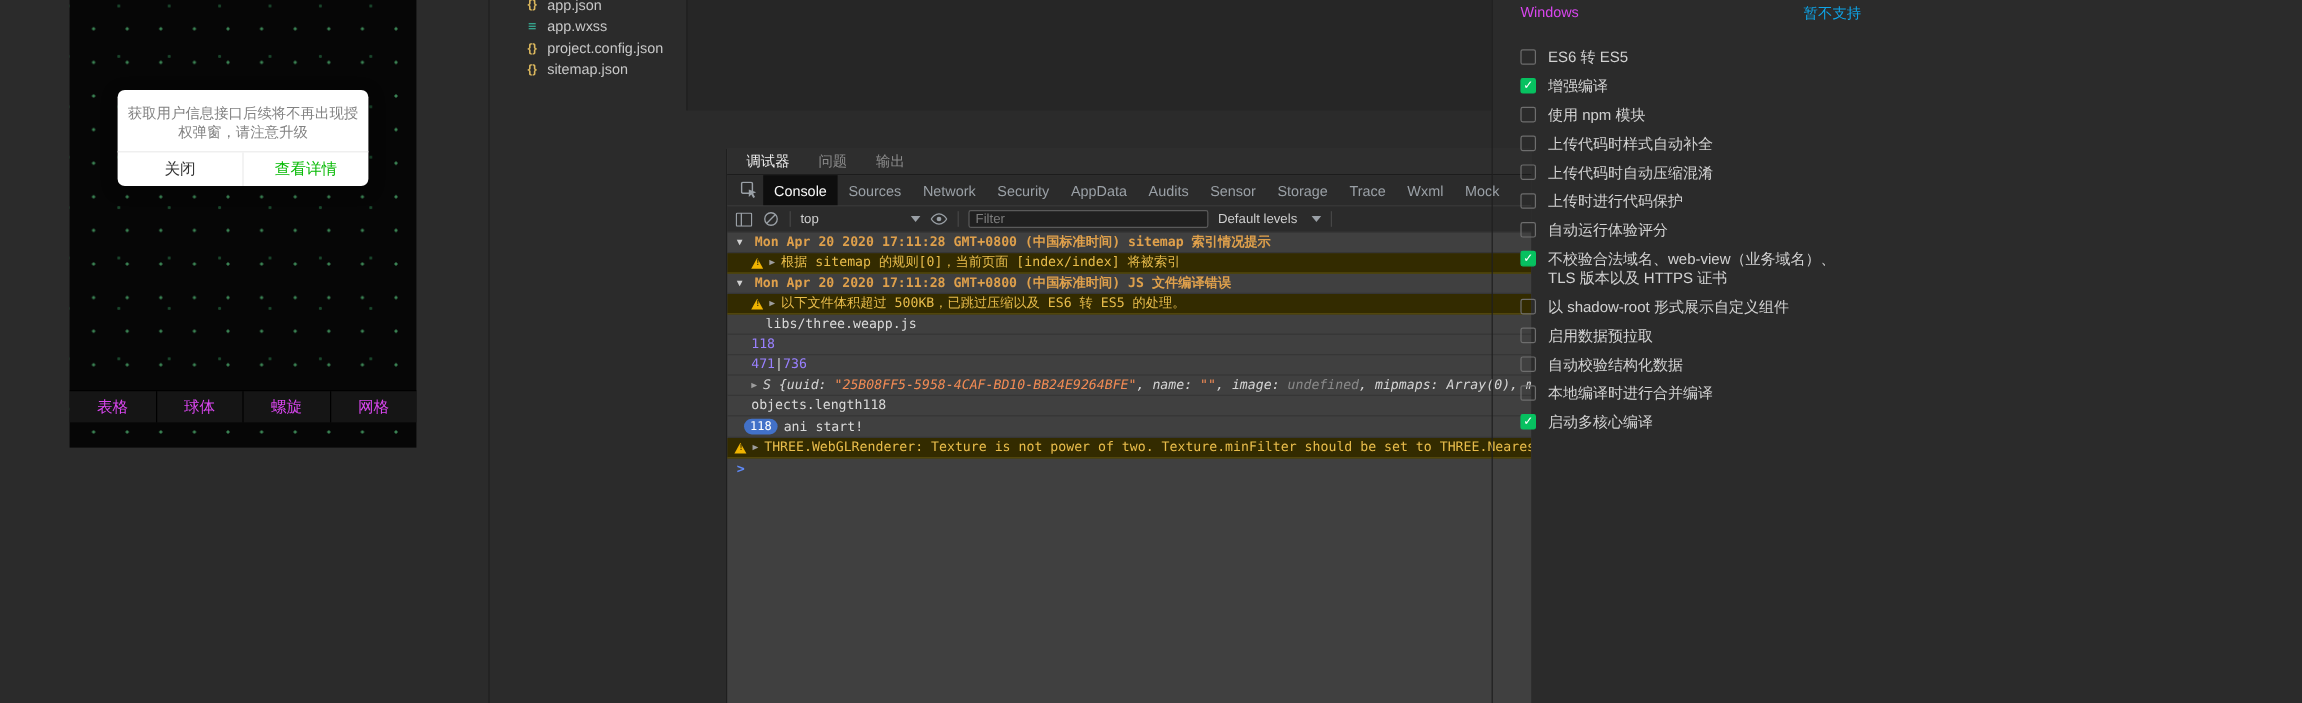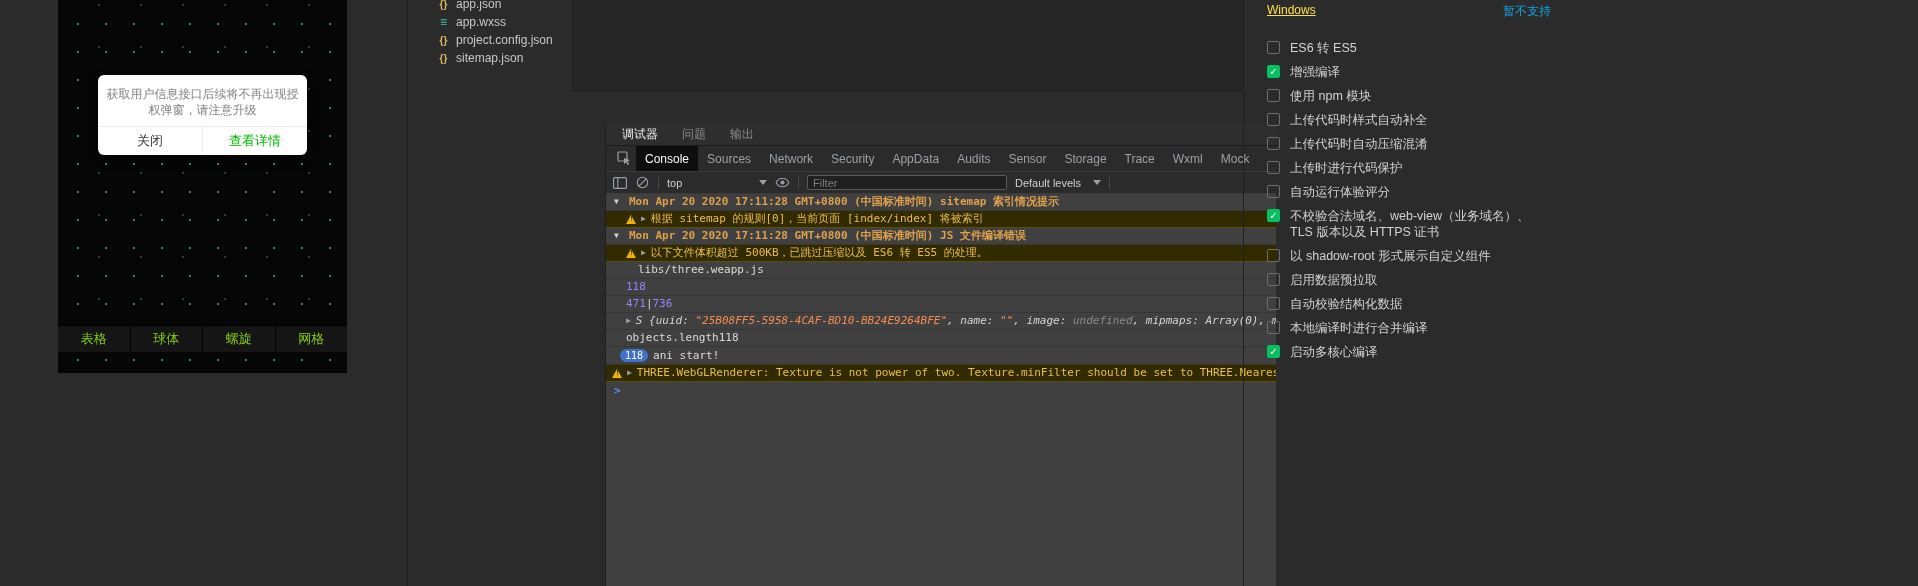--- a/index.html
+++ b/index.html
@@ -30,21 +30,21 @@
   }
   .dialog-message { padding-top:11px; text-align:center; font-size:12px; line-height:16px; color:#828282; }
   .dialog-buttons { position:absolute; left:0; right:0; bottom:0; height:29px; border-top:1px solid #ebebeb; display:flex; }
   .dialog-btn { flex:1; display:flex; align-items:center; justify-content:center; font-size:13px; cursor:default; }
   .dialog-btn.default { color:#353535; border-right:1px solid #ebebeb; }
   .dialog-btn.primary { color:#09bb07; }
   .tabbar {
     position:absolute; left:0; bottom:21px; width:289px; height:27px;
     background:#151515; border-top:1px solid #000; display:flex;
   }
-  .sim-tab { flex:1; display:flex; align-items:center; justify-content:center; font-size:13px; color:#84cc16; border-left:1px solid #000; }
+  .sim-tab { flex:1; display:flex; align-items:center; justify-content:center; font-size:13px; color:#d946ef; border-left:1px solid #000; }
   .sim-tab:first-child { border-left:none; }
 
   
   .explorer-panel { position:absolute; left:408px; top:0; width:164px; height:586px; }
   .file-list { list-style:none; margin-top:-5px; }
   .file-item { height:18px; display:flex; align-items:center; padding-left:29px; gap:6px; font-size:12px; color:#c8c8c8; }
   .file-icon { width:13px; text-align:center; font-size:10px; font-weight:bold; flex:none; }
   .file-icon.json { color:#dcb85e; }
   .file-icon.wxss { color:#39c5a8; font-size:12px; }
 
@@ -92,21 +92,21 @@
   .seg-undef  { color:#8a8a8a; }
   .seg-plain, .seg-obj { color:#d5d5d5; }
   .c-row.object .msg { font-style:italic; }
   .badge { background:#4271c8; color:#fff; border-radius:7px; padding:0 5px; height:13px; line-height:13px; font-size:10px; flex:none; }
   .c-row.prompt-row { border-bottom:none; padding-left:8px; }
   .prompt-chevron { color:#5f8af8; font-weight:bold; }
 
   
   .settings-panel { position:absolute; left:1243px; top:0; width:320px; height:586px; border-left:1px solid #202020; }
   .settings-header { display:flex; justify-content:space-between; padding:3px 12px 0 23px; font-size:12px; }
-  .settings-header .platform { color:#fde047;text-decoration:underline; }
+  .settings-header .platform { color:#d946ef; }
   .settings-header .unsupported { color:#0ea5e9; }
   .settings-list { list-style:none; padding:20px 14px 0 23px; }
   .set-item { display:flex; gap:10px; margin-bottom:8px; font-size:12.5px; line-height:16px; color:#d2d2d2; align-items:flex-start; }
   .checkbox { width:13px; height:13px; border:1px solid #6e6e6e; border-radius:2px; background:transparent; flex:none; margin-top:1px; display:flex; align-items:center; justify-content:center; font-size:10px; color:transparent; }
   .checkbox.checked { background:#07c160; border-color:#07c160; color:#fff; }
   .set-label { max-width:258px; white-space:normal; }
 </style>
 </head>
 <body>
 

